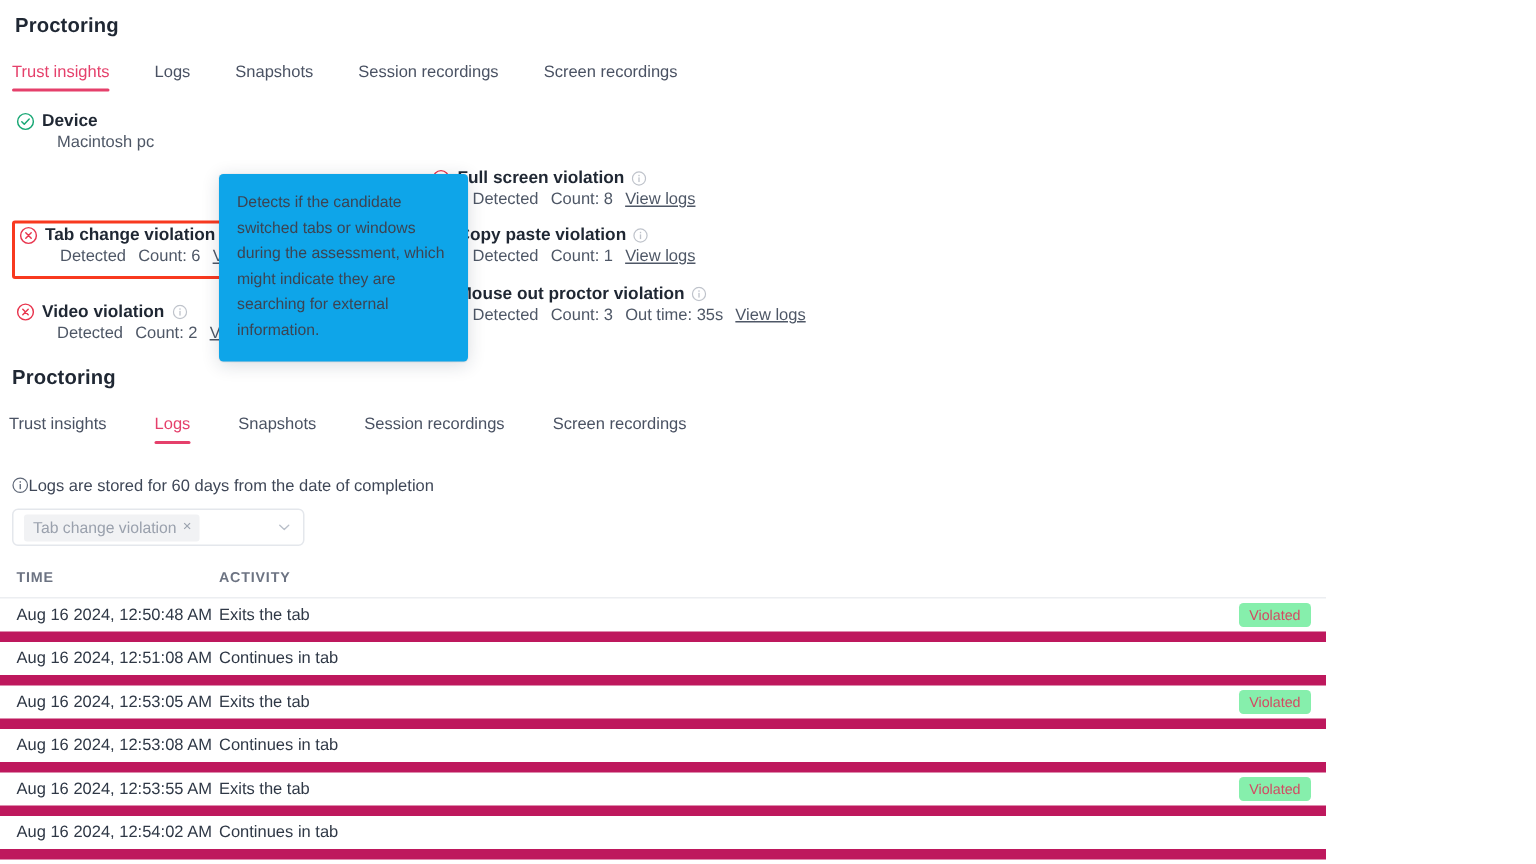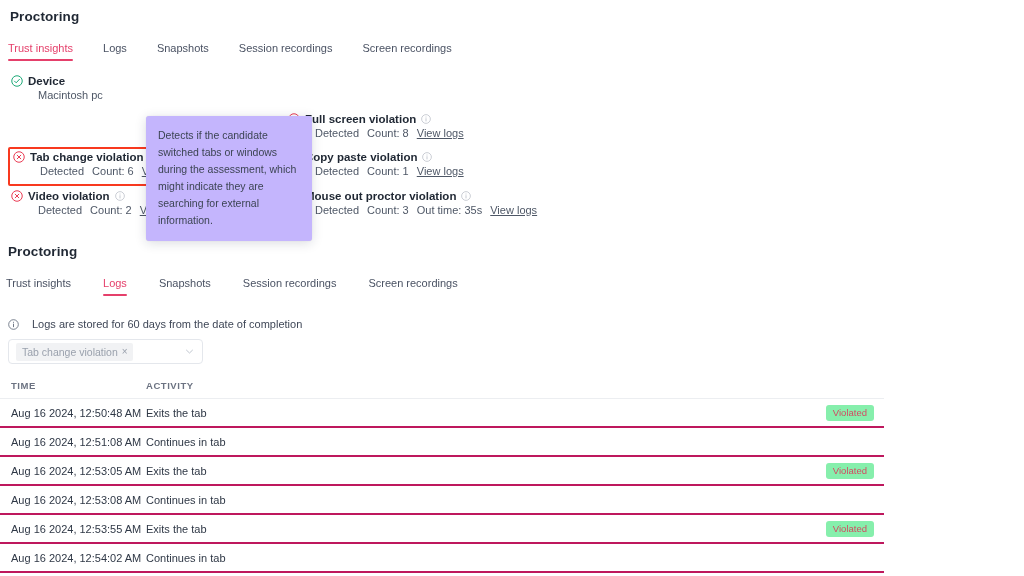--- a/index.html
+++ b/index.html
@@ -68,34 +68,34 @@
   .highlight-box {
     position: absolute;
     border: 2px solid #f8391f;
     border-radius: 2px;
     pointer-events: none;
   }
 
   
   .tooltip {
     position: absolute;
-    background: #c4b5fd;
+    background: #0ea5e9;
     border-radius: 3px;
     box-shadow: 0 2px 12px rgba(25,35,60,.16), 0 0 1px rgba(25,35,60,.14);
     padding: 11px 12px 12px 12px;
     font-size: 10.5px;
     line-height: 1.62;
     color: #3c4453;
     width: 166px;
   }
 
   
   .note {
     position: absolute;
-    display: flex; align-items: flex-end; gap: 13px;
+    display: flex; align-items: flex-start; gap: 0;
     font-size: 11px; color: #3f4757;
   }
 
   
   .filter {
     position: absolute;
     display: flex; align-items: center;
     border: 1px solid #e4e7ec;
     border-radius: 4px;
     background: #fff;
@@ -120,21 +120,21 @@
   .thead {
     display: flex; align-items: center;
     font-size: 9.5px; font-weight: bold; letter-spacing: .55px;
     color: #6c7382;
     height: 26px;
     border-bottom: 1px solid #eceef1;
   }
   .trow {
     display: flex; align-items: center;
     height: 29px;
-    border-bottom: 2px solid #be185d;
+    border-bottom: 7px solid #be185d;
     font-size: 11px;
     color: #2f3846;
   }
   .c-time { width: 146px; padding-left: 11px; flex: 0 0 146px; }
   .c-act  { flex: 1 1 auto; }
   .c-stat { width: 110px; flex: 0 0 110px; display: flex; justify-content: flex-end; padding-right: 10px;}
   .badge {
     background: #86efac;
     color: #d34a63;
     font-size: 9.5px;
@@ -237,21 +237,21 @@
         <rect x="7.3" y="4.1" width="1.4" height="1.5" fill="#8b93a1"></rect>
       </svg>
     </div>
     <div class="detail">
       <span class="lbl">Detected</span>
       <span class="lbl">Count: 1</span>
       <a>View logs</a>
     </div>
   </div>
 
-  <div class="insight" style="left:11px;top:190px;">
+  <div class="insight" style="left:11px;top:202px;">
     <div class="head">
       <svg class="ic" viewBox="0 0 16 16">
         <circle cx="8" cy="8" r="7" fill="none" stroke="#e8364f" stroke-width="1.3"></circle>
         <path d="M5.6 5.6 L10.4 10.4 M10.4 5.6 L5.6 10.4" fill="none" stroke="#e8364f" stroke-width="1.3" stroke-linecap="round"></path>
       </svg>
       <span class="name">Video violation</span>
       <svg class="info-i" viewBox="0 0 16 16">
         <circle cx="8" cy="8" r="7" fill="none" stroke="#8b93a1" stroke-width="1.3"></circle>
         <rect x="7.3" y="6.8" width="1.4" height="5" fill="#8b93a1"></rect>
         <rect x="7.3" y="4.1" width="1.4" height="1.5" fill="#8b93a1"></rect>

